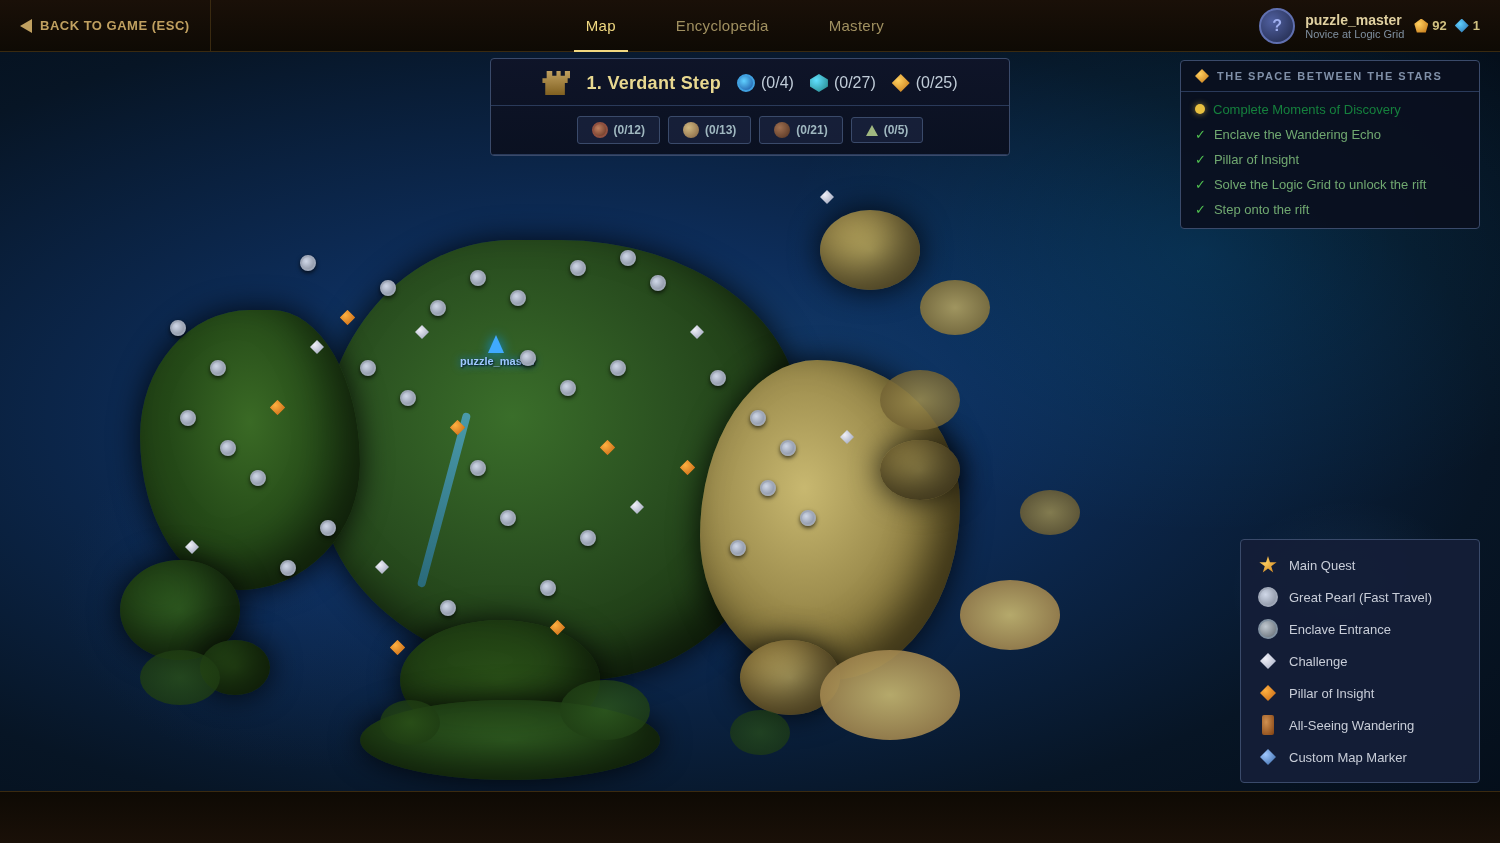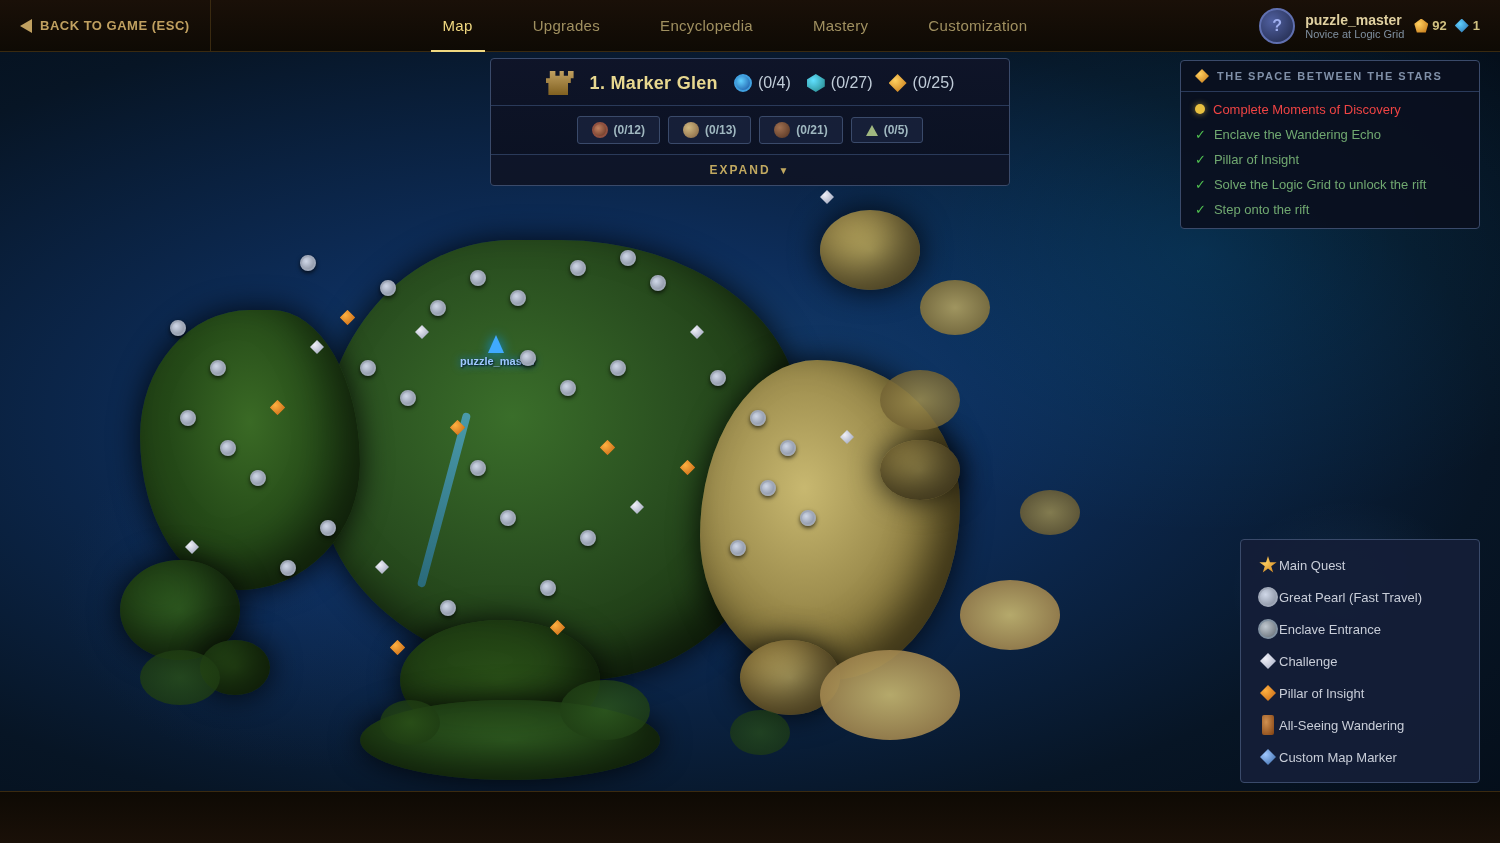--- a/index.html
+++ b/index.html
@@ -426,21 +426,21 @@
 
     .quest-item {
       display: flex;
       align-items: flex-start;
       gap: 8px;
       font-size: 13px;
       line-height: 1.3;
     }
 
     .quest-item.active {
-      color: #ef4444;
+      color: #15803d;
     }
 
     .quest-item.complete {
       color: #70a870;
     }
 
     .quest-dot-active {
       width: 10px; height: 10px;
       background: #e8c040;
       border-radius: 50%;
@@ -468,20 +468,21 @@
       z-index: 50;
       padding: 14px 16px;
       display: flex;
       flex-direction: column;
       gap: 10px;
     }
 
     .legend-item {
       display: flex;
       align-items: center;
+      gap: 10px;
       color: #c8cdd8;
       font-size: 13px;
     }
 
     .legend-icon {
       width: 22px; height: 22px;
       display: flex; align-items: center; justify-content: center;
       flex-shrink: 0;
     }
 
@@ -672,30 +673,24 @@
   <div id="back-btn">
     <div class="back-arrow"></div>
     <span>BACK TO GAME (ESC)</span>
   </div>
 
   <div id="nav-tabs">
     <div class="nav-tab active">
       <span>Map</span>
     </div>
     <div class="nav-tab">
-      <span>Upgrades</span>
-    </div>
-    <div class="nav-tab">
       <span>Encyclopedia</span>
     </div>
     <div class="nav-tab">
       <span>Mastery</span>
-    </div>
-    <div class="nav-tab">
-      <span>Customization</span>
     </div>
   </div>
 
   <div id="user-section">
     <div id="help-btn">
       <span>?</span>
     </div>
     <div id="user-info">
       <span id="username">puzzle_master</span>
       <span id="user-subtitle">Novice at Logic Grid</span>
@@ -711,21 +706,21 @@
       </div>
     </div>
   </div>
 </div>
 
 <div id="area-panel">
   <div id="area-title-row">
     <div class="area-castle-icon"></div>
     <span id="area-name">
       <span>1.</span>
-      <span>Marker Glen</span>
+      <span>Verdant Step</span>
     </span>
     <div class="area-stat">
       <div class="stat-icon-orb"></div>
       <span>(0/4)</span>
     </div>
     <div class="area-stat">
       <div class="stat-icon-crystal"></div>
       <span>(0/27)</span>
     </div>
     <div class="area-stat">
@@ -746,23 +741,20 @@
     <div class="area-counter">
       <div class="counter-icon-brown2"></div>
       <span>(0/21)</span>
     </div>
     <div class="area-counter">
       <div class="counter-icon-up"></div>
       <span>(0/5)</span>
     </div>
   </div>
 
-  <div id="expand-btn">
-    <span>EXPAND</span>
-  </div>
 </div>
 
 <div id="quest-panel">
   <div id="quest-header">
     <div class="quest-diamond-icon"></div>
     <span id="quest-title">THE SPACE BETWEEN THE STARS</span>
   </div>
   <div id="quest-items">
     <div class="quest-item active">
       <div class="quest-dot-active"></div>

